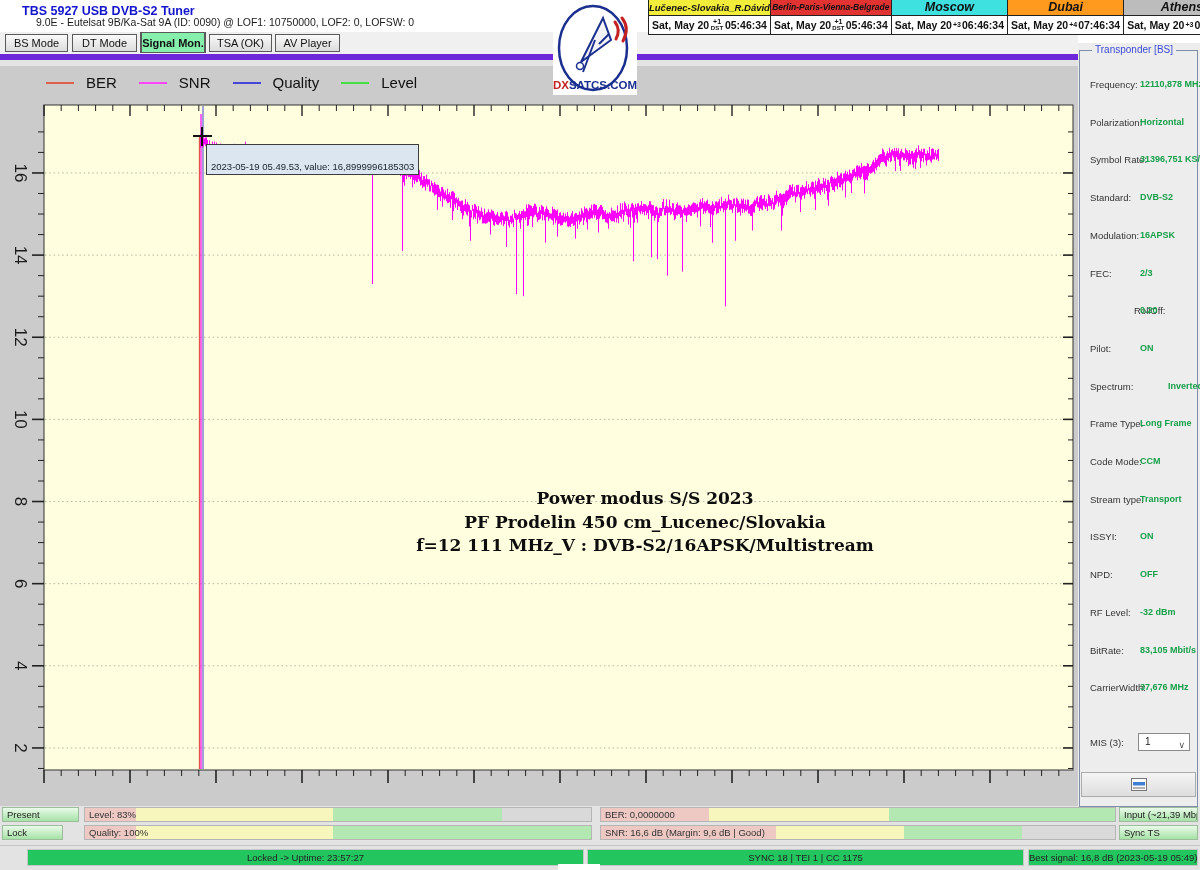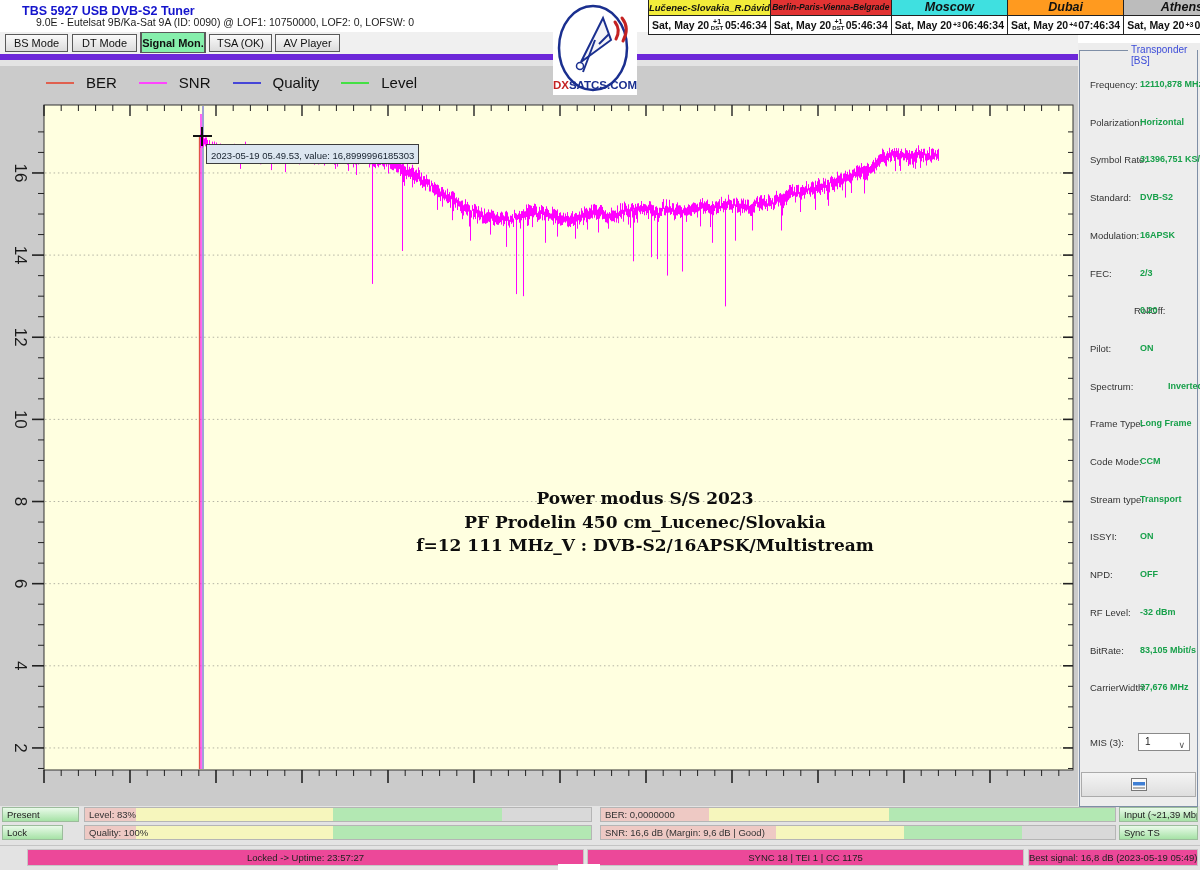--- a/index.html
+++ b/index.html
@@ -28,44 +28,44 @@
   .tab.active{background:#86efac;border-width:1px 2px 1px 2px;font-weight:bold;}
   
   #chart-region{left:0;top:66px;width:1078px;height:740px;background:#cbcbcb;}
   #legend{position:absolute;left:46px;top:8px;display:flex;align-items:center;}
   .legend-item{display:flex;align-items:center;margin-right:22px;}
   .legend-line{width:28px;height:2px;margin-right:12px;}
   .legend-label{font-size:15px;color:#111;text-align:center;}
   #plot-svg{position:absolute;left:0;top:0;}
   
   #tooltip{left:206px;top:78px;background:#dce6f0;border:1px solid #3c3c3c;font-size:9.5px;
-           padding:5px 4px 2px 4px;color:#16202c;white-space:nowrap;z-index:3;}
+           padding:16px 4px 2px 4px;color:#16202c;white-space:nowrap;z-index:3;}
   .xh{background:#111;z-index:2;}
   
   #annotation{left:320px;top:421px;width:650px;text-align:center;color:#0d0d0d;
               font-family:"DejaVu Serif","Liberation Serif",serif;font-weight:bold;font-size:17px;line-height:23.5px;}
   
   #sidebar{left:1078px;top:43px;width:122px;height:763px;background:#ededed;}
   #sidebar-box{position:absolute;left:1px;top:7px;width:117px;height:755px;border:1px solid #7e8ea6;}
-  #sidebar-title{position:absolute;left:12px;top:-7px;background:#ededed;padding:0 3px;color:#3b4bd8;font-size:10px;margin-left:36px;}
+  #sidebar-title{position:absolute;left:12px;top:-7px;background:#ededed;padding:0 3px;color:#3b4bd8;font-size:10px;}
   .sb-label{position:absolute;left:10px;font-size:9.5px;color:#333;}
   .sb-value{position:absolute;left:60px;font-size:9px;font-weight:bold;color:#17a04a;white-space:nowrap;}
   #mis-select{position:absolute;left:58px;width:52px;height:18px;background:#fff;border:1px solid #8a8a8a;
               font-size:10px;color:#222;line-height:16px;padding-left:6px;box-sizing:border-box;cursor:pointer;}
   #mis-chevron{position:absolute;right:4px;top:3px;font-size:9px;color:#555;}
   #sb-button{position:absolute;left:3px;top:729px;width:113px;height:23px;border:1px solid #ababab;
              background:linear-gradient(#f4f4f4,#dedede);display:flex;align-items:center;justify-content:center;cursor:pointer;}
   
   .st-box{position:absolute;box-sizing:border-box;height:15px;border:1px solid #9cbc9c;
           background:linear-gradient(#e9fae9,#a6e2a6);font-size:9.5px;color:#222;line-height:13px;padding-left:4px;white-space:nowrap;overflow:hidden;}
   .st-bar{position:absolute;box-sizing:border-box;height:15px;border:1px solid #b5b5b5;
           font-size:9.5px;color:#333;line-height:13px;padding-left:4px;white-space:nowrap;overflow:hidden;}
   
   #footer{left:0;top:845px;width:1200px;height:25px;background:#e3e3e3;border-top:1px solid #c4c4c4;}
-  .ft-panel{position:absolute;top:3px;height:17px;background:#ec4899;border:1px solid #c6c6c6;box-sizing:border-box;
+  .ft-panel{position:absolute;top:3px;height:17px;background:#22c55e;border:1px solid #c6c6c6;box-sizing:border-box;
             font-size:9.5px;color:#222;text-align:center;line-height:15px;white-space:nowrap;overflow:hidden;}
   #notch{left:558px;top:864px;width:42px;height:6px;background:#fff;}
 </style>
 </head>
 <body>
 
 <div id="header" class="abs">
   <div id="app-title" class="abs">TBS 5927 USB DVB-S2 Tuner</div>
   <div id="app-subtitle" class="abs">9.0E - Eutelsat 9B/Ka-Sat 9A (ID: 0090) @ LOF1: 10750000, LOF2: 0, LOFSW: 0</div>
 </div>

